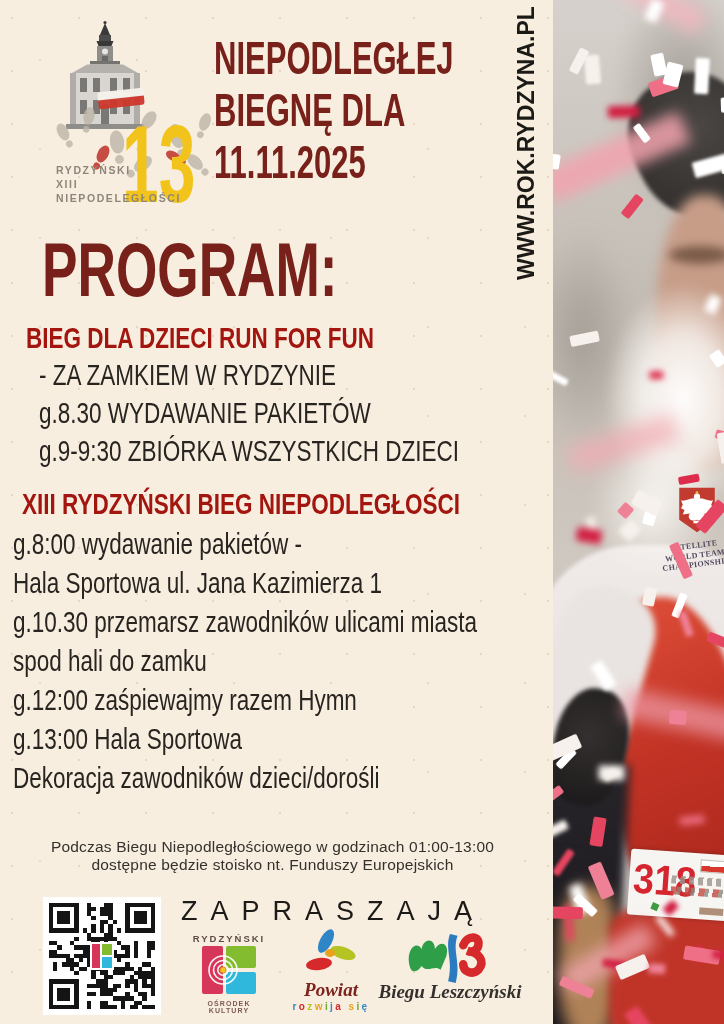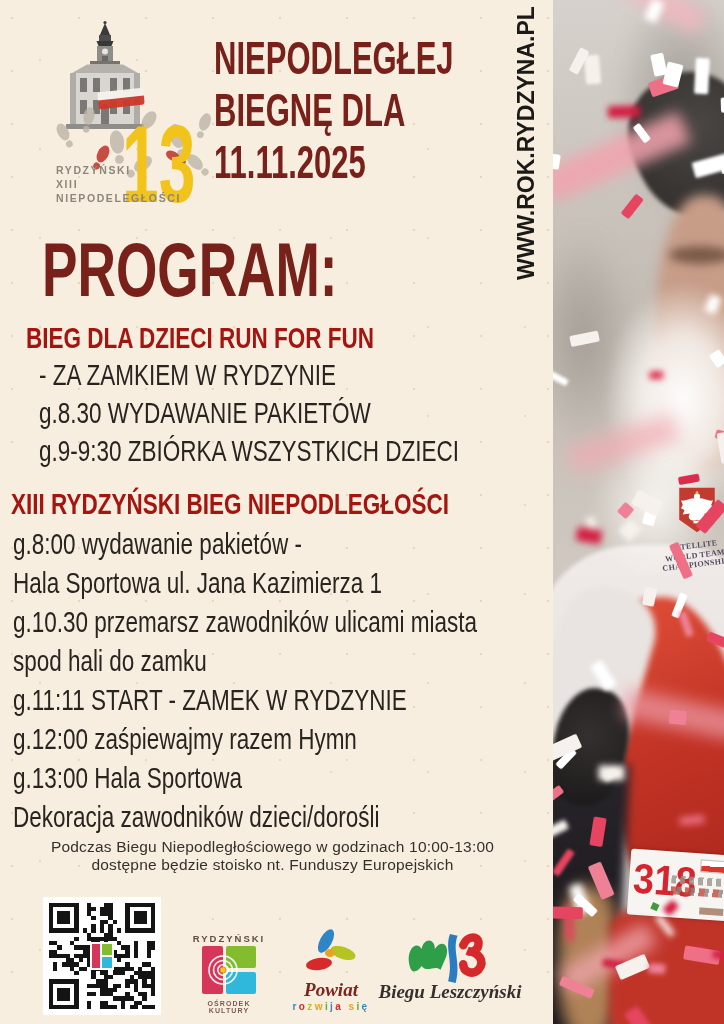--- a/index.html
+++ b/index.html
@@ -32,21 +32,21 @@
   .site-vertical{left:504px;top:8px;width:44px;height:272px;}
   .site-vertical .rot{position:absolute;left:0;top:0;width:272px;height:44px;line-height:44px;
     transform:rotate(-90deg) translateX(-272px);transform-origin:top left;
     font-size:23px;font-weight:bold;letter-spacing:0;color:#1c1a17;}
   
   .program-heading{left:42px;top:236px;font-size:76px;line-height:68px;font-weight:bold;color:var(--title-maroon,#78211a);}
   .sec-head{font-size:30px;font-weight:bold;color:var(--section-red,#a3150f);line-height:36px;}
   .pline{font-size:30px;color:var(--body-text,#282420);line-height:38px;}
   .s1-head{left:26px;top:320px;}
   .s1-lines{left:39px;top:356px;}
-  .s2-head{left:11px;top:486px;}
+  .s2-head{left:22px;top:486px;}
   .s2-lines{left:13px;top:524px;}
   .s2-lines .pline{line-height:39px;}
   .note{left:0;top:838px;width:545px;text-align:center;font-size:15.5px;line-height:17.5px;
     color:#34312c;letter-spacing:.2px;}
   
   .qr{left:43px;top:897px;width:118px;height:118px;background:#ffffff;padding:6px;box-sizing:border-box;}
   .qr-logo{position:absolute;left:47px;top:45px;width:24px;height:28px;background:#fff;}
   .qr-logo .a{position:absolute;left:2px;top:2px;width:8px;height:24px;background:#d5365a;}
   .qr-logo .b{position:absolute;left:12px;top:2px;width:10px;height:11px;background:#84bc30;}
   .qr-logo .c{position:absolute;left:12px;top:15px;width:10px;height:11px;background:#2fb7dc;}
@@ -292,28 +292,27 @@
   </div>
 
   <div class="sec-head s2-head abs">
     <span class="cond cx75">XIII RYDZYŃSKI BIEG NIEPODLEGŁOŚCI</span>
   </div>
   <div class="s2-lines abs">
     <div class="pline"><span class="cond cx75">g.8:00 wydawanie pakietów -</span></div>
     <div class="pline"><span class="cond cx75">Hala Sportowa ul. Jana Kazimierza 1</span></div>
     <div class="pline"><span class="cond cx75">g.10.30 przemarsz zawodników ulicami miasta</span></div>
     <div class="pline"><span class="cond cx75">spod hali do zamku</span></div>
-    <div class="pline"><span class="cond cx75">g.11:11 START - ZAMEK W RYDZYNIE</span></div>
     <div class="pline"><span class="cond cx75">g.12:00 zaśpiewajmy razem Hymn</span></div>
     <div class="pline"><span class="cond cx75">g.13:00 Hala Sportowa</span></div>
     <div class="pline"><span class="cond cx75">Dekoracja zawodników dzieci/dorośli</span></div>
   </div>
 
   <div class="note abs">
-    <div>Podczas Biegu Niepodległościowego w godzinach 10:00-13:00</div>
+    <div>Podczas Biegu Niepodległościowego w godzinach 01:00-13:00</div>
     <div>dostępne będzie stoisko nt. Funduszy Europejskich</div>
   </div>
 
   <div class="qr abs">
     <span id="qr-svg-host"><svg viewBox="0 0 25 25" width="106" height="106" shape-rendering="crispEdges" fill="#141414">
           <rect x="0" y="0" width="1" height="1"></rect>
           <rect x="1" y="0" width="1" height="1"></rect>
           <rect x="2" y="0" width="1" height="1"></rect>
           <rect x="3" y="0" width="1" height="1"></rect>
           <rect x="4" y="0" width="1" height="1"></rect>
@@ -598,20 +597,21 @@
           <rect x="23" y="24" width="1" height="1"></rect>
           <rect x="24" y="24" width="1" height="1"></rect>
         </svg></span>
     <span class="qr-logo">
       <span class="a"></span>
         <span class="b"></span>
         <span class="c"></span>
     </span>
   </div>
 
+  <div class="invite abs">ZAPRASZAJĄ</div>
 
   <div class="partner p-rok abs">
     <div class="rok-top">RYDZYŃSKI</div>
     <svg width="54" height="48" viewBox="0 0 54 48" style="margin:2px 0;">
       <rect x="0" y="0" width="21" height="48" rx="2" fill="#d5365a"></rect>
       <rect x="24" y="0" width="30" height="22" rx="2" fill="#84bc30"></rect>
       <rect x="24" y="26" width="30" height="22" rx="2" fill="#2fb7dc"></rect>
       <g fill="none" stroke="#ffffff" stroke-width="1.6" opacity=".92">
         <circle cx="21" cy="24" r="14"></circle>
           <circle cx="21" cy="24" r="9.5"></circle>

